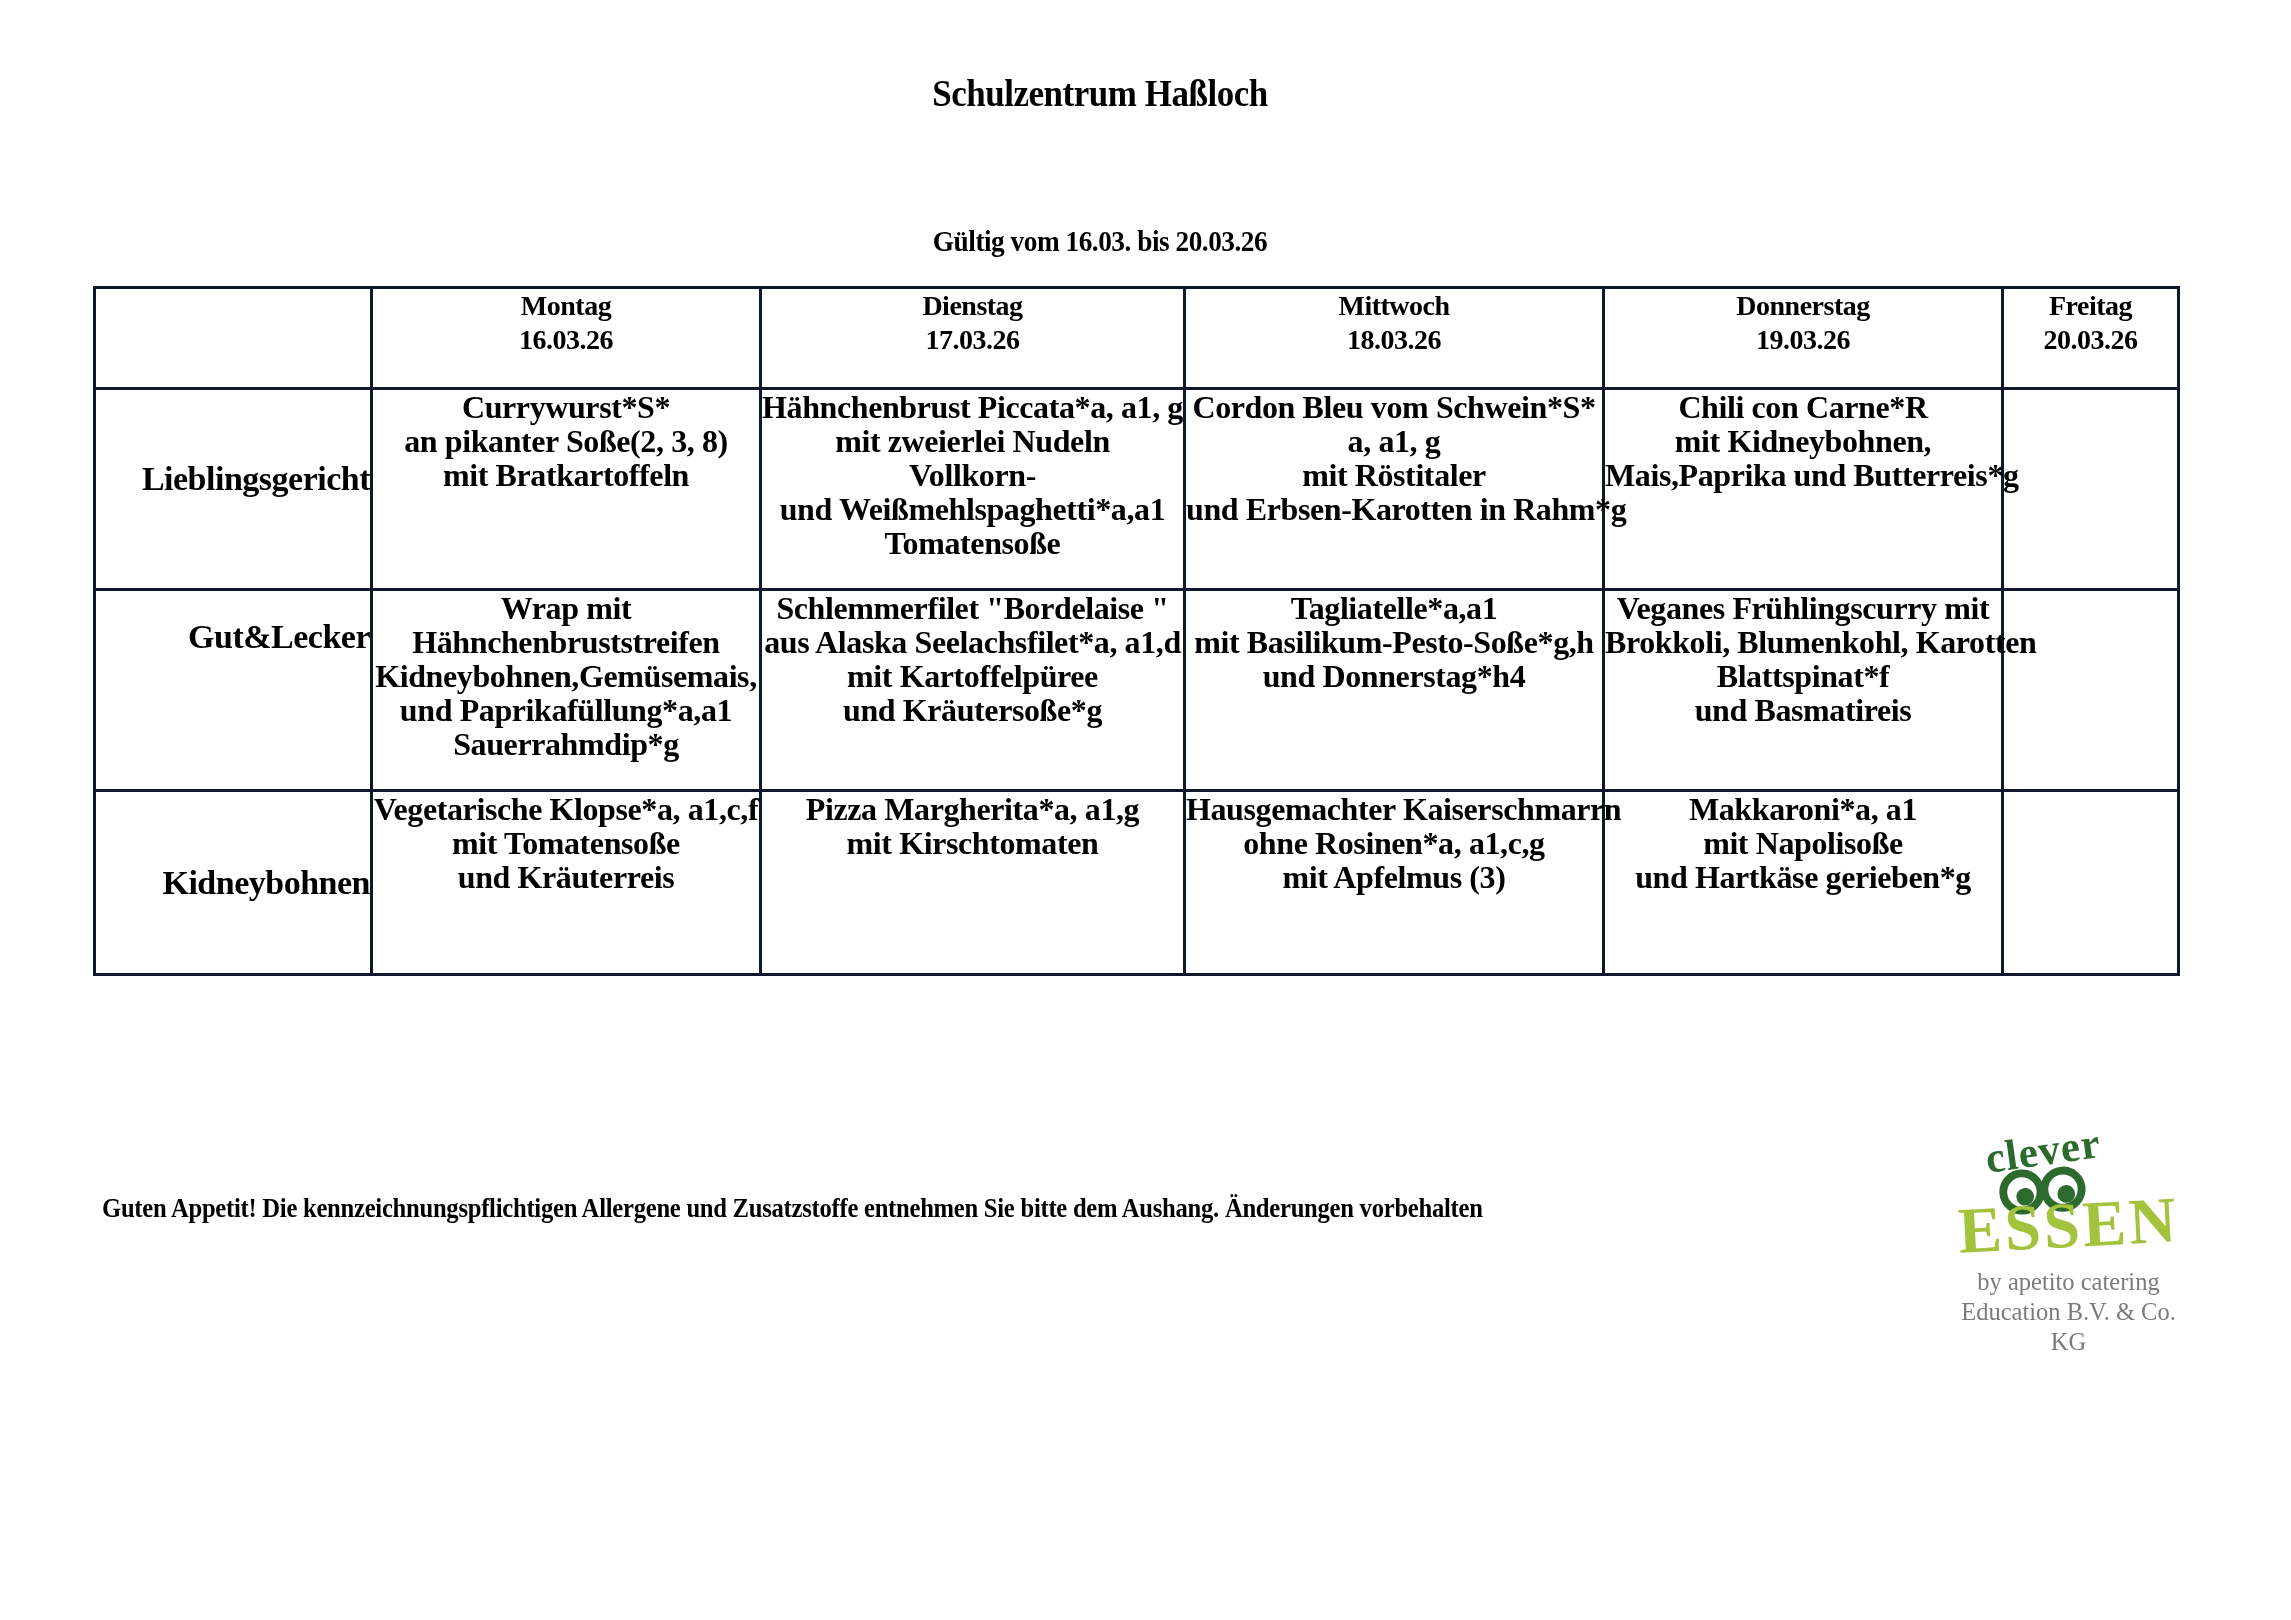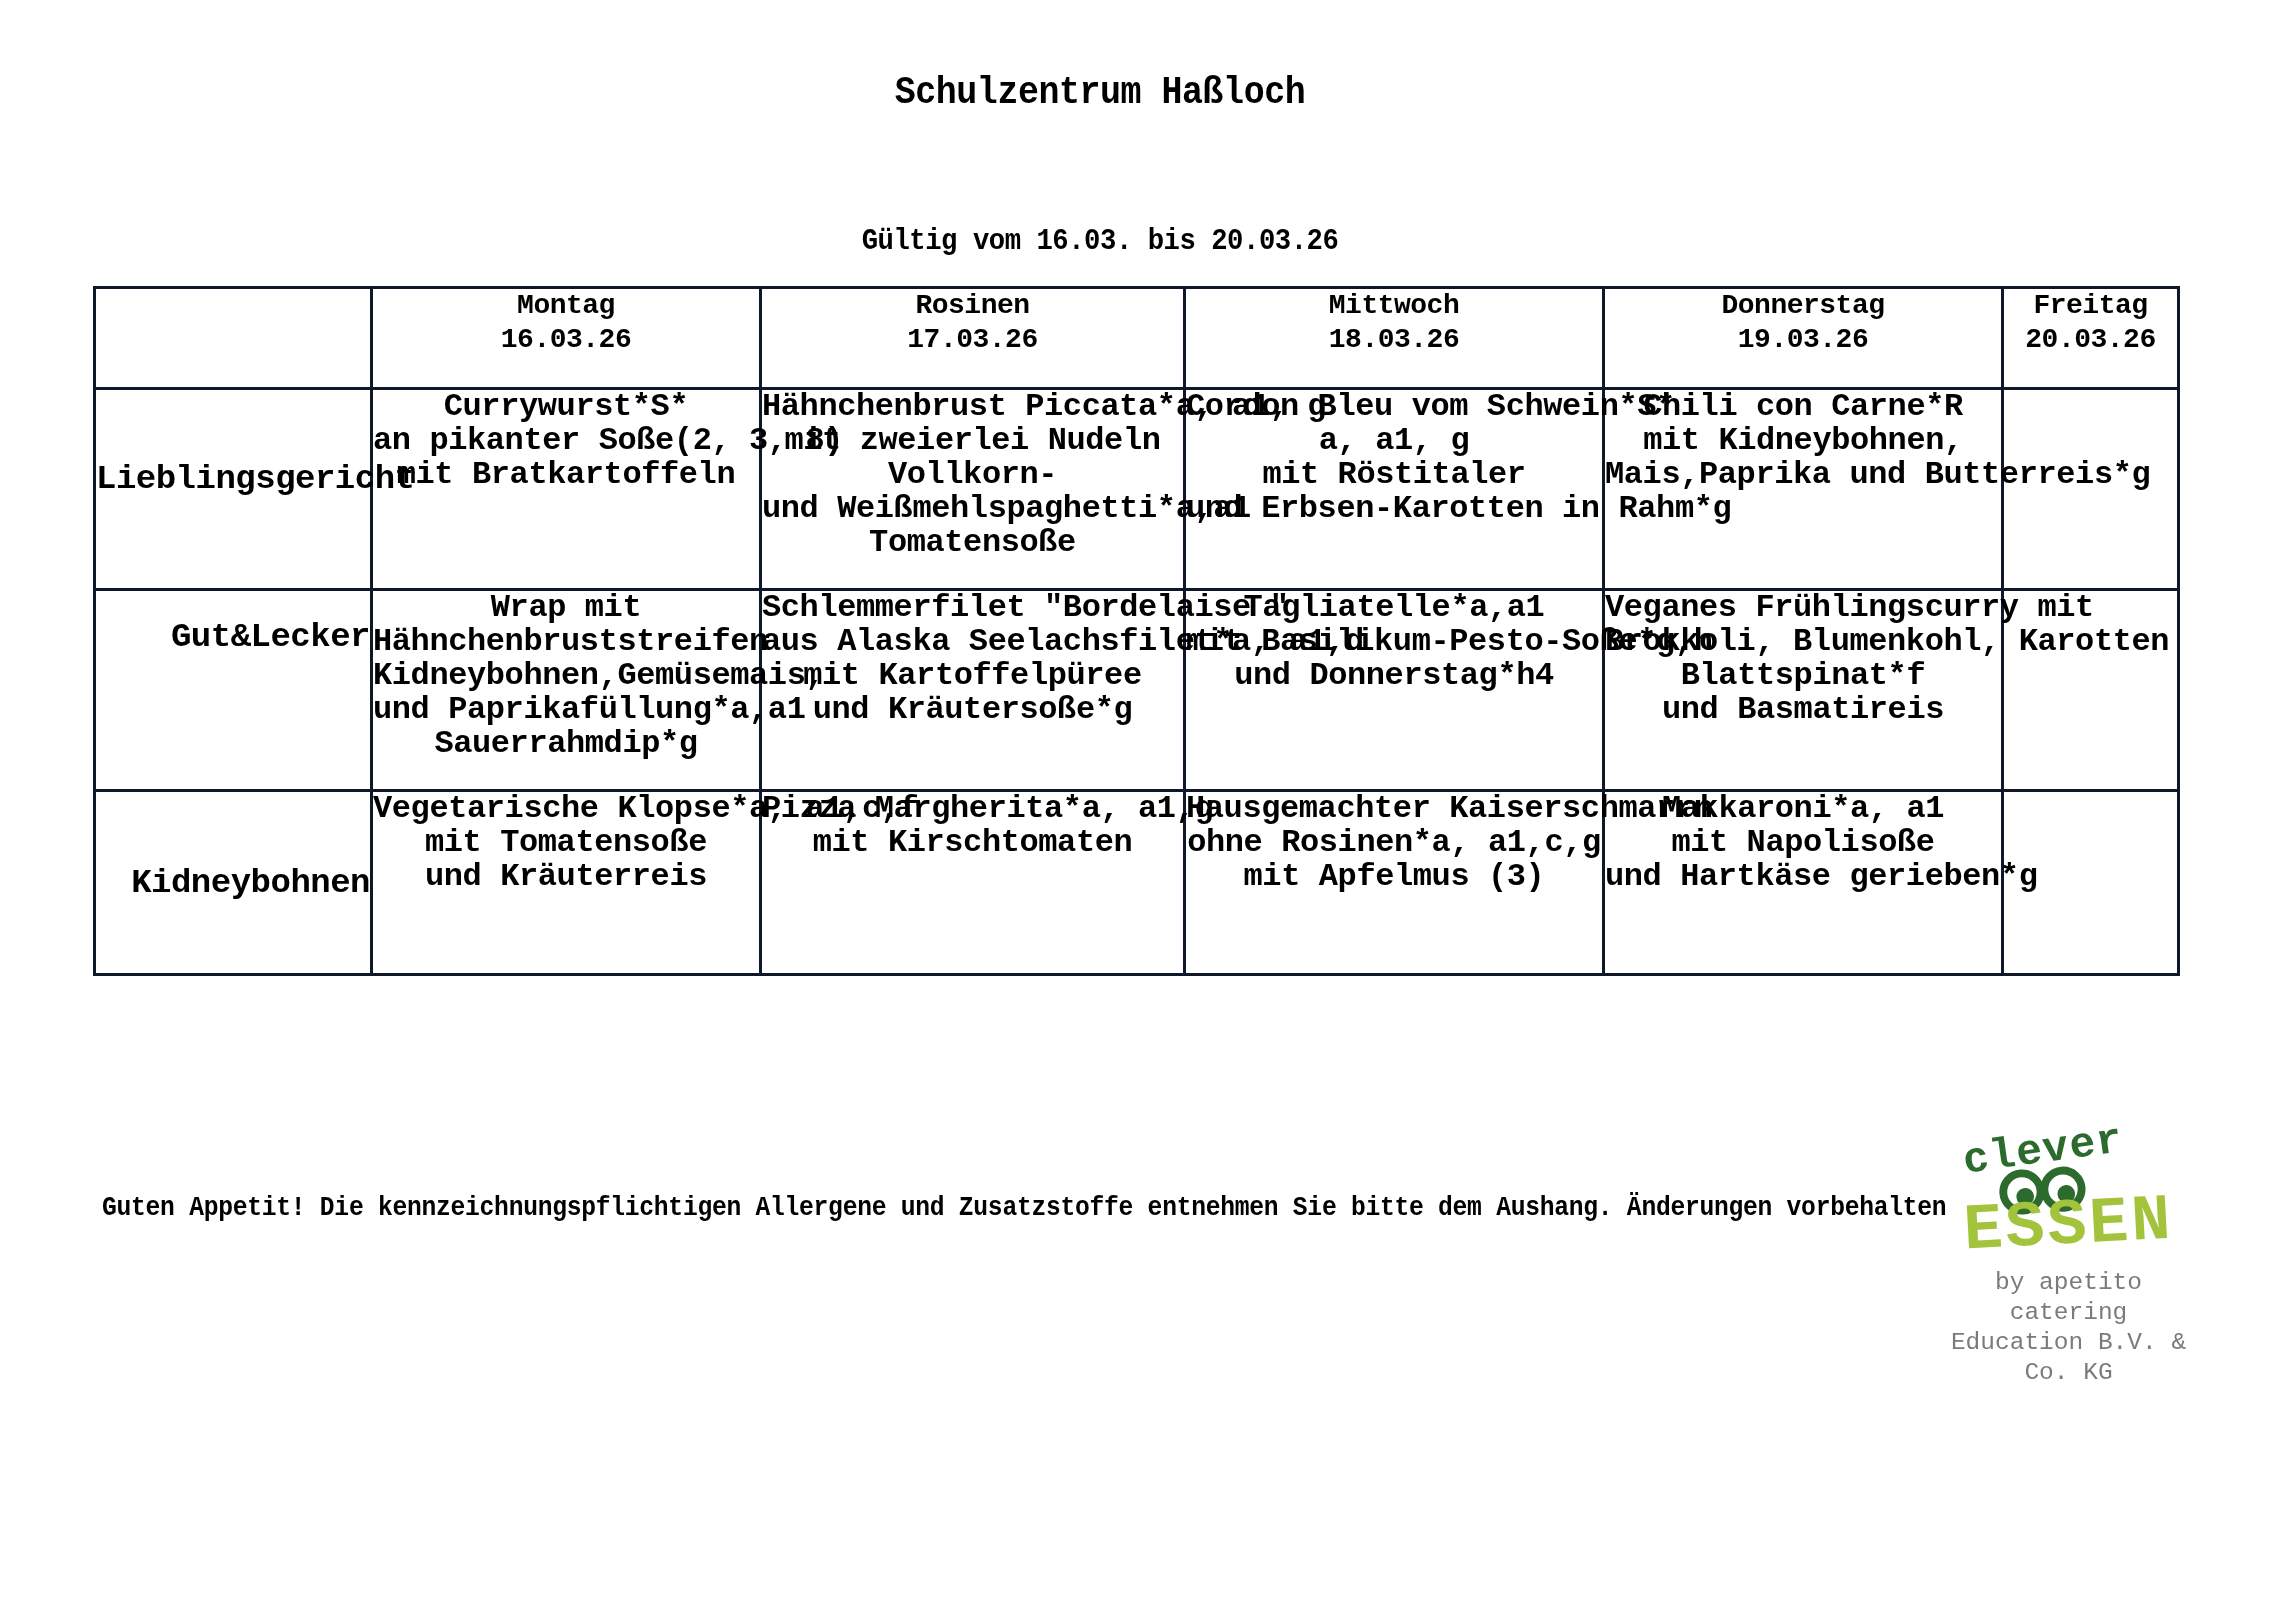--- a/index.html
+++ b/index.html
@@ -1,18 +1,18 @@
 <!DOCTYPE html>
 <html><head>
 <meta charset="utf-8">
 <style>
   html,body { margin:0; padding:0; background:#ffffff; }
   .page {
     position:relative; width:2200px; height:1620px; background:#ffffff;
-    font-family:Liberation Mono, monospace; color:#000;
+    font-family:Liberation Serif, serif; color:#000;
     overflow:hidden;
   }
   .title {
     position:absolute; top:71px; left:0; width:100%;
     margin:0; text-align:center;
     font-size:38px; font-weight:bold; letter-spacing:-0.5px;
     transform:scaleX(0.92);
   }
   .validity {
     position:absolute; top:225px; left:0; width:100%;
@@ -86,21 +86,21 @@
         <col style="width:176px">
     </colgroup>
     <thead>
       <tr class="head-row">
         <th class="day-head"></th>
         <th class="day-head">
           <div>Montag</div>
           <div>16.03.26</div>
         </th>
         <th class="day-head">
-          <div>Rosinen</div>
+          <div>Dienstag</div>
           <div>17.03.26</div>
         </th>
         <th class="day-head">
           <div>Mittwoch</div>
           <div>18.03.26</div>
         </th>
         <th class="day-head">
           <div>Donnerstag</div>
           <div>19.03.26</div>
         </th>

